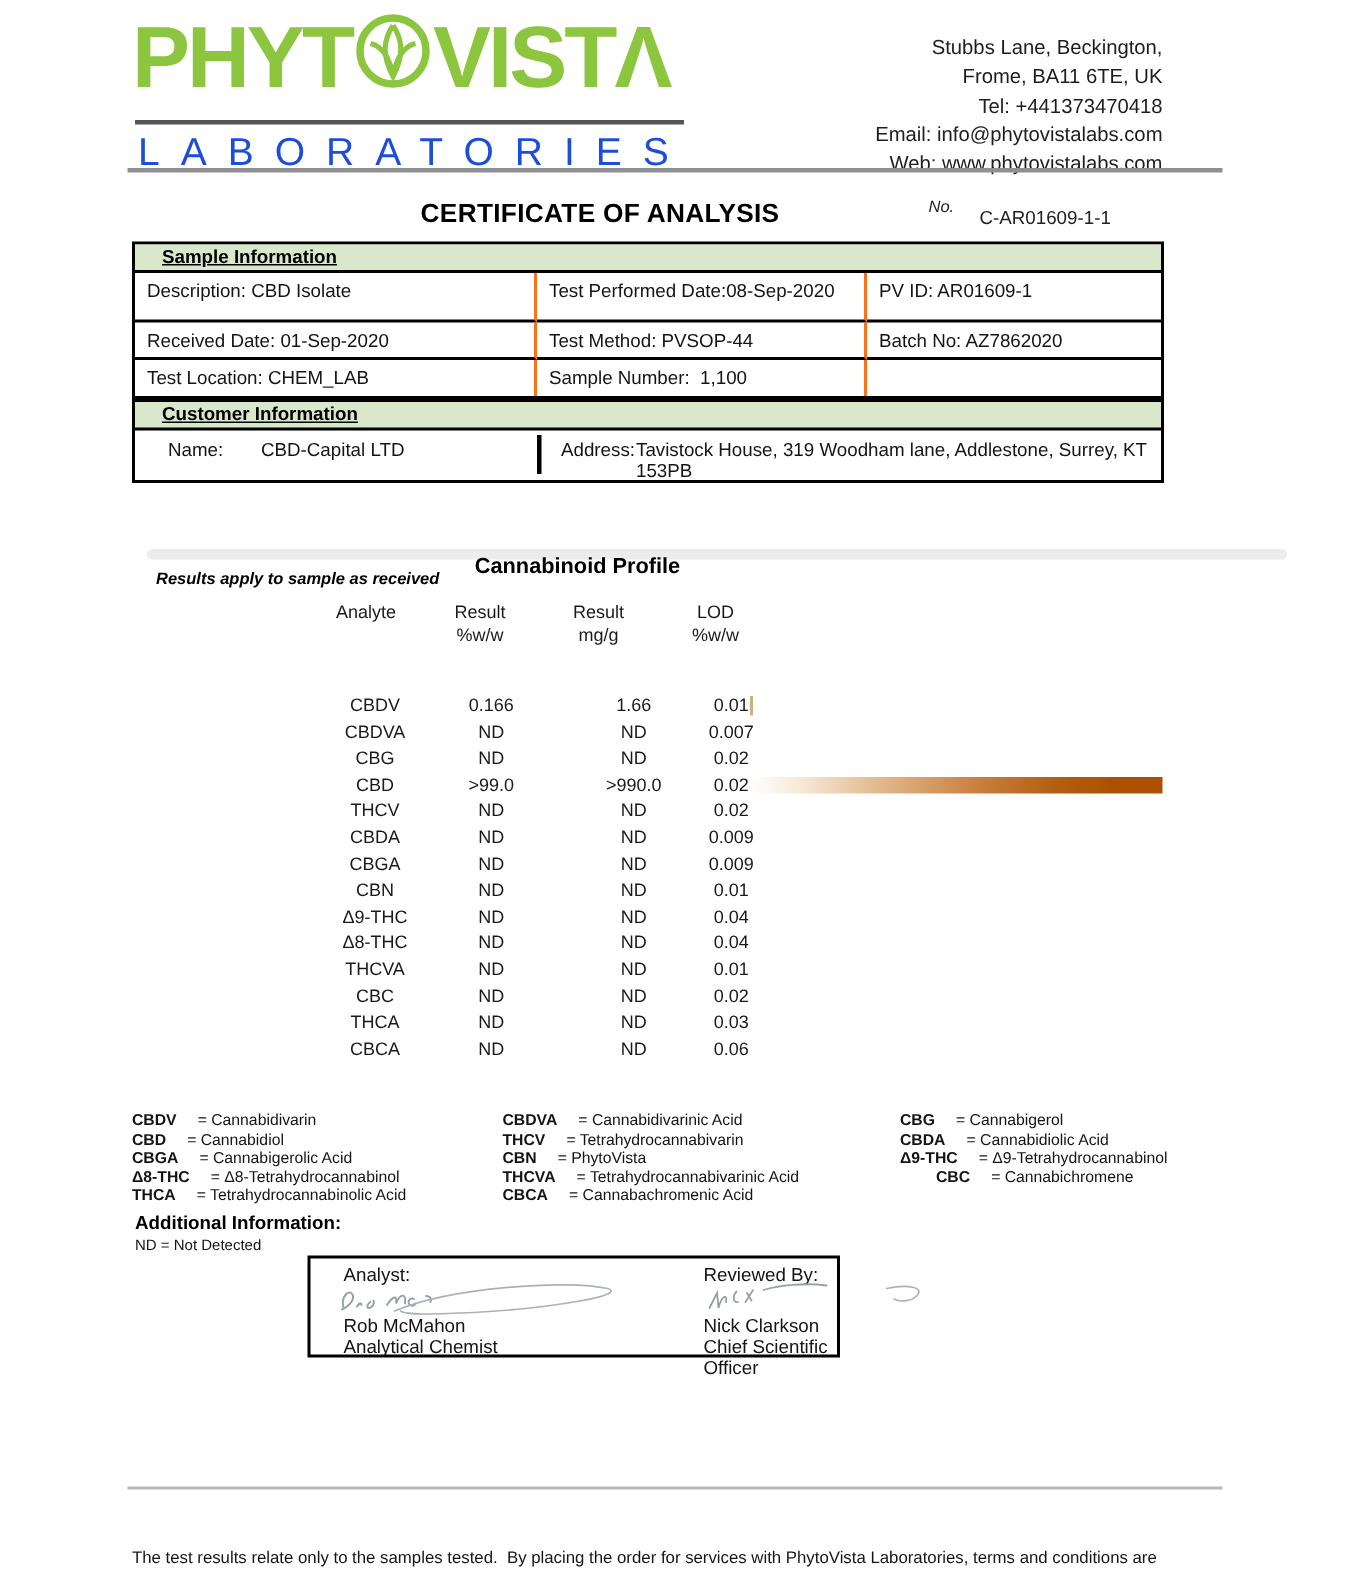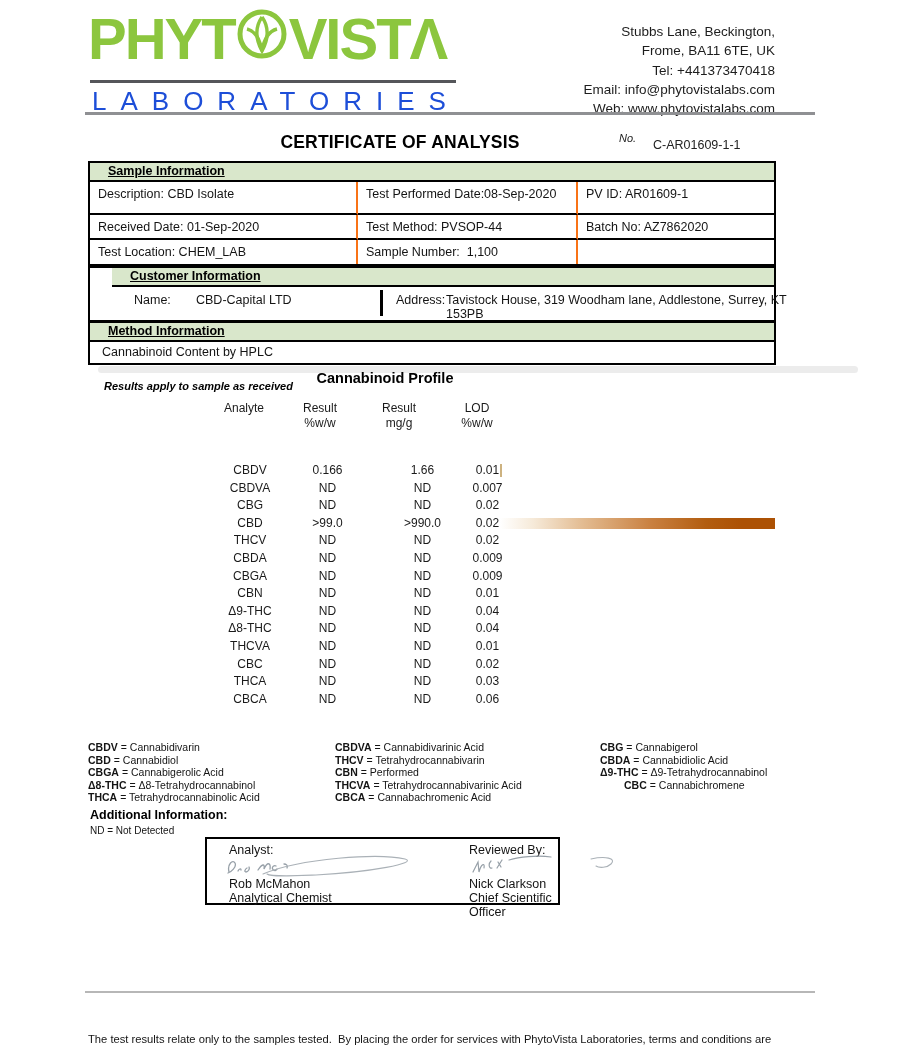--- a/index.html
+++ b/index.html
@@ -28,21 +28,21 @@
   .ghdr{height:17px;background:#d9e7cb;border-bottom:2px solid #000;
         font-size:12.5px;font-weight:700;text-decoration:underline;
         padding-left:18px;line-height:16px;color:#000;}
   #sample-tbl{top:161px;}
   .si-grid{display:grid;grid-template-columns:268px 220px 196px;grid-template-rows:33px 25px 24px;}
   .si-cell{border-right:2px solid #f97316;border-bottom:2px solid #000;padding:5px 8px;
            font-size:12.5px;line-height:15px;box-sizing:border-box;white-space:pre-wrap;}
   .si-grid > div:nth-child(3n){border-right:none;}
   .si-grid > div:nth-child(n+7){border-bottom:none;}
 
-  #cust-tbl{top:266px;padding-left:22px;}
+  #cust-tbl{top:266px;}
   .cust-row{position:relative;height:33px;font-size:12.5px;}
   .name-label{position:absolute;left:22px;top:6px;}
   .name-value{position:absolute;left:84px;top:6px;}
   .cust-div{position:absolute;left:268px;top:3px;width:3px;height:26px;background:#000;}
   .addr-label{position:absolute;left:284px;top:6px;}
   .addr-value{position:absolute;left:334px;top:6px;width:356px;line-height:14px;}
 
   #method-tbl{top:321px;}
   .method-row{height:18px;font-size:12.5px;padding:3px 0 0 12px;}
 
@@ -68,21 +68,21 @@
   .pc.l{left:445px;width:85px;}
   .cursor{position:absolute;left:500px;top:2px;width:2px;height:13px;background:#cdb280;}
   .cbd-bar{position:absolute;left:500px;top:3px;width:275px;height:11px;
            background:linear-gradient(90deg,rgba(255,255,255,0) 0%,#f6ead9 12%,#e3bc92 30%,
                       #c98040 55%,#b25d10 75%,#ac5104 88%,#ac5104 100%);}
 
   
   .leg{position:absolute;top:741px;font-size:10.5px;line-height:12.6px;color:#141414;}
   #leg1{left:88px;} #leg2{left:335px;} #leg3{left:600px;}
   .leg b{font-weight:700;}
-  .leg .def{margin-left:3px;}
+  .leg .def{margin-left:14px;}
   #leg3 .leg-item:last-child{padding-left:24px;}
 
   .addl-title{position:absolute;left:90px;top:808px;font-size:12.5px;font-weight:700;color:#000;}
   .addl-note{position:absolute;left:90px;top:825px;font-size:10px;}
 
   
   .sigbox{position:absolute;left:205px;top:837px;width:355px;height:68px;
           border:2px solid #000;box-sizing:border-box;font-size:12.5px;}
   .sig-label-a{position:absolute;left:22px;top:4px;}
   .sig-label-b{position:absolute;left:262px;top:4px;}
@@ -148,24 +148,20 @@
     <div class="ghdr">Customer Information</div>
     <div class="cust-row">
       <span class="name-label">Name:</span>
       <span class="name-value">CBD-Capital LTD</span>
       <span class="cust-div"></span>
       <span class="addr-label">Address:</span>
       <span class="addr-value">Tavistock House, 319 Woodham lane, Addlestone, Surrey, KT 153PB</span>
     </div>
   </div>
 
-  <div class="tbl" id="method-tbl">
-    <div class="ghdr">Method Information</div>
-    <div class="method-row">Cannabinoid Content by HPLC</div>
-  </div>
 
   <div class="divider-band"></div>
 
   <div class="note">Results apply to sample as received</div>
   <div class="ptitle">Cannabinoid Profile</div>
 
   <div class="ph" id="ph-analyte">
     <div>Analyte</div>
     <div></div>
   </div>
@@ -274,21 +270,21 @@
   <div class="leg" id="leg1">
     <div class="leg-item"><b>CBDV</b><span class="def">= Cannabidivarin</span></div>
     <div class="leg-item"><b>CBD</b><span class="def">= Cannabidiol</span></div>
     <div class="leg-item"><b>CBGA</b><span class="def">= Cannabigerolic Acid</span></div>
     <div class="leg-item"><b>Δ8-THC</b><span class="def">= Δ8-Tetrahydrocannabinol</span></div>
     <div class="leg-item"><b>THCA</b><span class="def">= Tetrahydrocannabinolic Acid</span></div>
   </div>
   <div class="leg" id="leg2">
     <div class="leg-item"><b>CBDVA</b><span class="def">= Cannabidivarinic Acid</span></div>
     <div class="leg-item"><b>THCV</b><span class="def">= Tetrahydrocannabivarin</span></div>
-    <div class="leg-item"><b>CBN</b><span class="def">= Performed</span></div>
+    <div class="leg-item"><b>CBN</b><span class="def">= PhytoVista</span></div>
     <div class="leg-item"><b>THCVA</b><span class="def">= Tetrahydrocannabivarinic Acid</span></div>
     <div class="leg-item"><b>CBCA</b><span class="def">= Cannabachromenic Acid</span></div>
   </div>
   <div class="leg" id="leg3">
     <div class="leg-item"><b>CBG</b><span class="def">= Cannabigerol</span></div>
     <div class="leg-item"><b>CBDA</b><span class="def">= Cannabidiolic Acid</span></div>
     <div class="leg-item"><b>Δ9-THC</b><span class="def">= Δ9-Tetrahydrocannabinol</span></div>
     <div class="leg-item"><b>CBC</b><span class="def">= Cannabichromene</span></div>
   </div>
 

